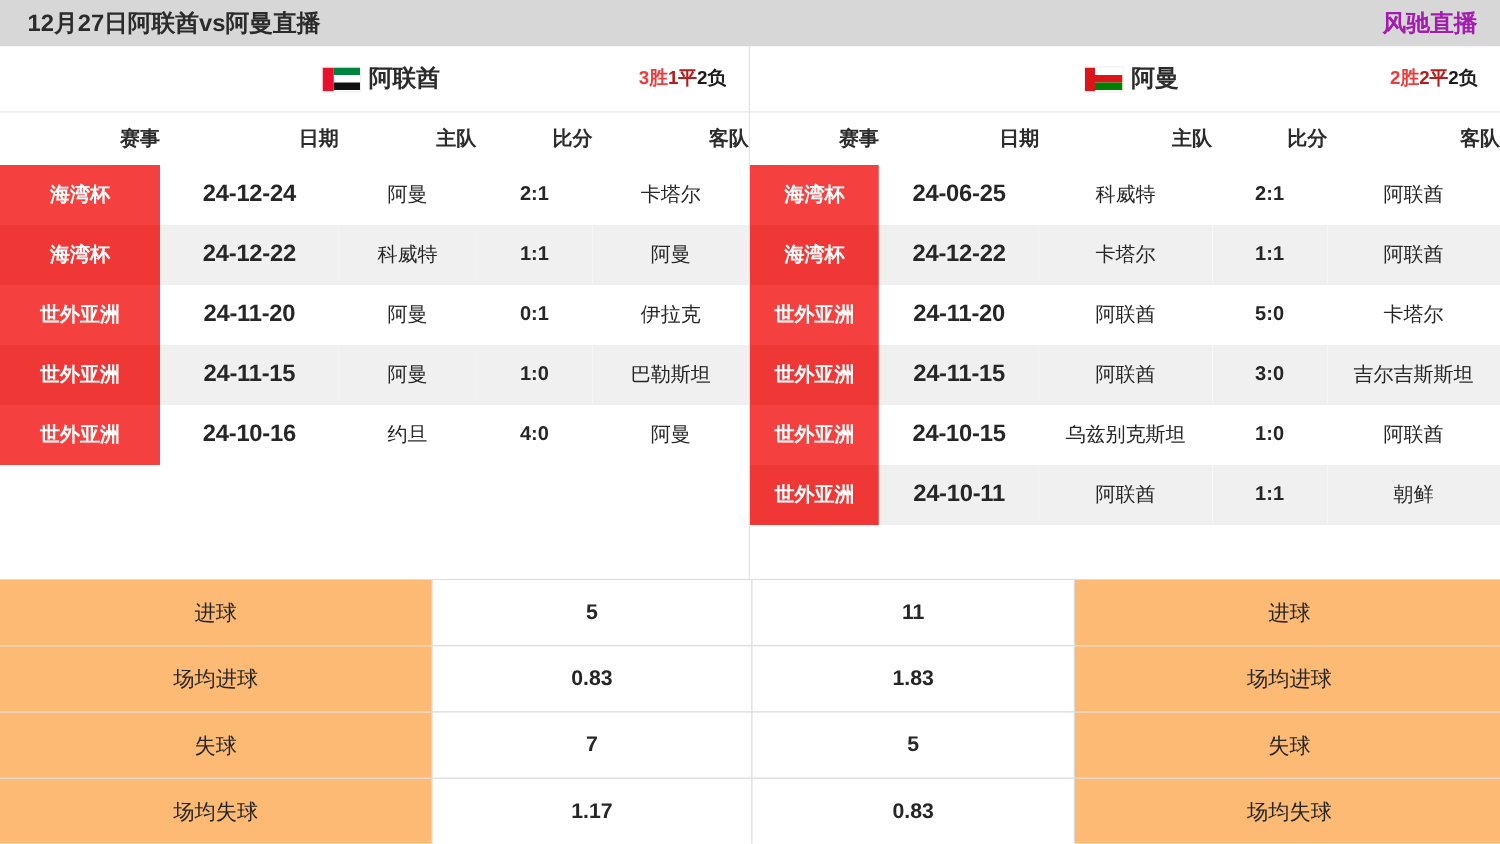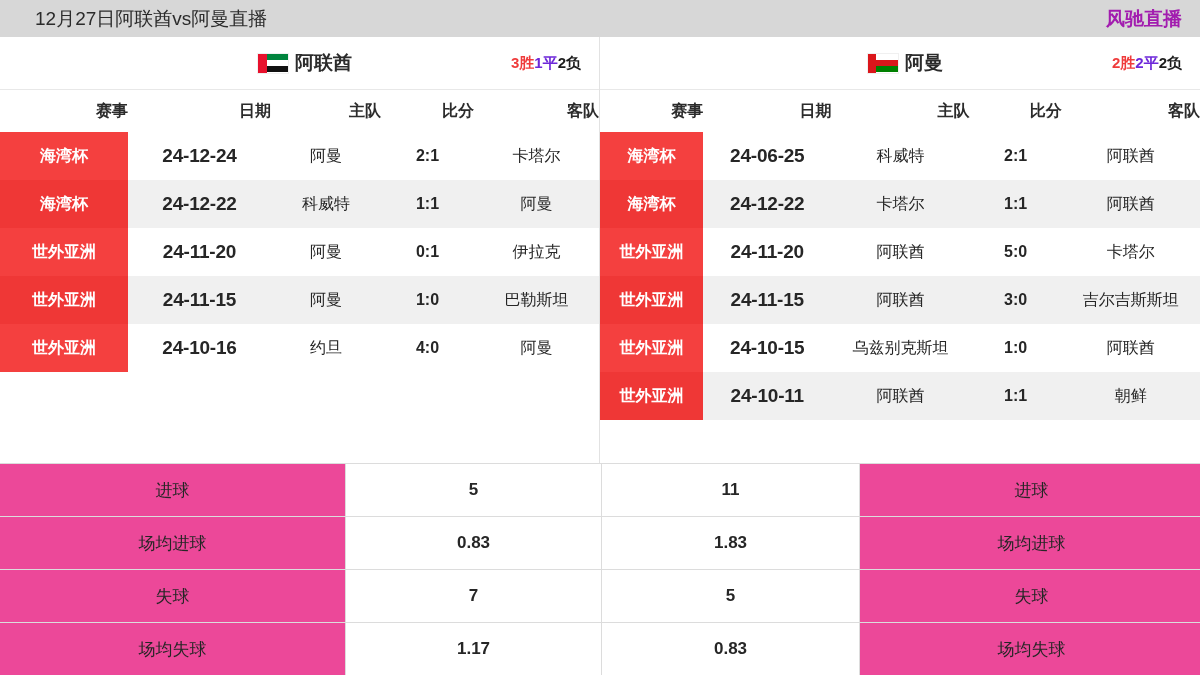--- a/index.html
+++ b/index.html
@@ -21,24 +21,23 @@
     height: 37px;
     background: #d7d7d7;
     display: flex;
     align-items: center;
     justify-content: space-between;
     padding: 0 18px 0 22px;
     box-sizing: border-box;
   }
   .titlebar .match-title {
     font-size: 19px;
-    font-weight: 400;
+    font-weight: 700;
     color: #2b2b2b;
     letter-spacing: 0px;
-    margin-left: 13px;
   }
   .titlebar .site-brand {
     font-size: 19px;
     font-weight: 700;
     color: #a21caf;
   }
 
   
   .panels {
     display: flex;
@@ -101,21 +100,21 @@
   .record {
     position: absolute;
     right: 18px;
     top: 50%;
     transform: translateY(-50%);
     font-size: 15px;
     font-weight: 700;
     white-space: nowrap;
   }
   .record .win  { color: #ef3b3b; }
-  .record .draw { color: #6d28d9; }
+  .record .draw { color: #b91c1c; }
   .record .loss { color: #1c1c1c; }
 
   
   .mtable { width: 100%; border-collapse: collapse; table-layout: fixed; }
   .mtable th {
     height: 42px;
     font-size: 16px;
     font-weight: 700;
     color: #2b2b2b;
     background: #ffffff;
@@ -167,21 +166,21 @@
     height: 52px;
     padding: 0;
     text-align: center;
     font-size: 17px;
     color: #262626;
     border-bottom: 1px solid #dcdcdc;
     border-right: 1px solid #dcdcdc;
   }
   .stats tr:last-child td { border-bottom: none; }
   .stats td:last-child { border-right: none; }
-  .stats td.label { background: #ec4899; width: 345px; }
+  .stats td.label { background: #fdba74; width: 345px; }
   .stats td.value { background: #ffffff; width: 255px; font-weight: 700; font-size: 17px; }
   .stats td.value.b { width: 257px; }
   .stats td.label.b { width: 343px; }
 </style>
 </head>
 <body>
 
 <div class="titlebar">
   <div class="match-title">12月27日阿联酋vs阿曼直播</div>
   <div class="site-brand">风驰直播</div>

